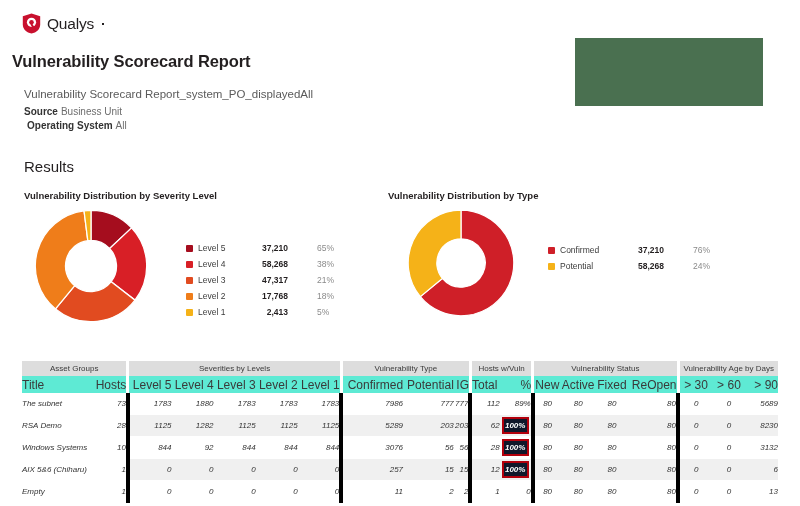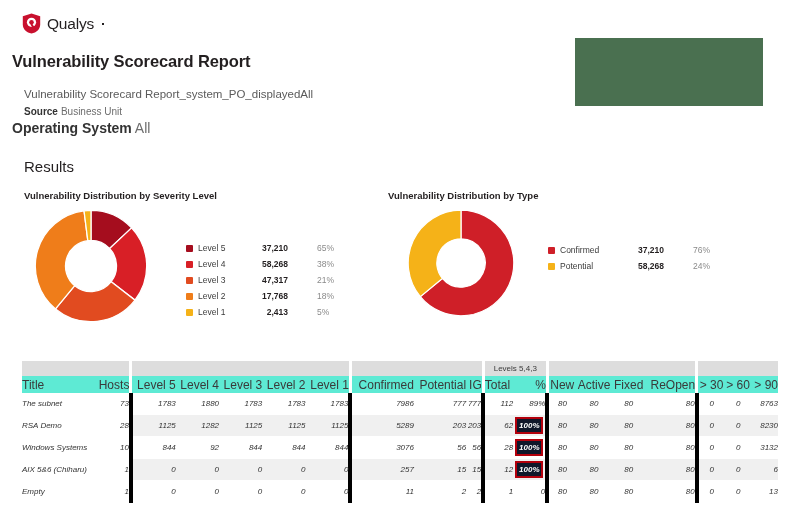--- a/index.html
+++ b/index.html
@@ -59,22 +59,22 @@
     font-weight: 400;
   }
   #meta-source {
     position: absolute;
     left: 24px; top: 106px;
     font-size: 10px;
     color: #5a5a5a;
   }
   #meta-os {
     position: absolute;
-    left: 12px; top: 120px;
-    font-size: 14px;
+    left: 27px; top: 120px;
+    font-size: 10px;
     color: #5a5a5a;
   }
   .meta-key { font-weight: bold; color: #333; }
   .meta-val { color: #6d6d6d; margin-left: 3px; }
 
   #green-panel {
     position: absolute;
     left: 575px; top: 38px;
     width: 188px; height: 68px;
     background: #4a7050;
@@ -293,26 +293,28 @@
       <span class="legend-swatch" style="background: rgb(245, 178, 24);"></span>
       <span class="legend-label">Potential</span>
       <span class="legend-value">58,268</span>
       <span class="legend-pct">24%</span>
     </div>
   </div>
 
 <table id="scorecard-table">
   <thead>
     <tr>
-      <th class="grp-head" colspan="2"></th>
-      <th class="grp-head" colspan="5"></th>
-      <th class="grp-head" colspan="3"></th>
-      <th class="grp-head" colspan="2">Levels 5,4,3</th>
-      <th class="grp-head" colspan="4"></th>
-      <th class="grp-head nogap" colspan="3"></th>
+      <th class="grp-head" colspan="2">Asset Groups</th>
+      <th class="grp-head" colspan="5">Severities by Levels</th>
+      <th class="grp-head" colspan="3">Vulnerability Type</th>
+      <th class="grp-head" colspan="2">
+        <div>Hosts w/Vuln</div>
+      </th>
+      <th class="grp-head" colspan="4">Vulnerability Status</th>
+      <th class="grp-head nogap" colspan="3">Vulnerability Age by Days</th>
     </tr>
     <tr>
       <th class="sub-head left">Title</th>
       <th class="sub-head right endgap">Hosts</th>
       <th class="sub-head right">Level 5</th>
       <th class="sub-head right">Level 4</th>
       <th class="sub-head right">Level 3</th>
       <th class="sub-head right">Level 2</th>
       <th class="sub-head right endgap">Level 1</th>
       <th class="sub-head right">Confirmed</th>
@@ -342,21 +344,21 @@
         <td class="num shade">777</td>
         <td class="num shade endgap">777</td>
         <td class="num shade">112</td>
         <td class="num shade endgap pct-cell">89%</td>
         <td class="num-c shade">80</td>
         <td class="num-c shade">80</td>
         <td class="num-c shade">80</td>
         <td class="num shade endgap">80</td>
         <td class="num-c shade">0</td>
         <td class="num-c shade">0</td>
-        <td class="num shade">8763</td>
+        <td class="num shade">5689</td>
       </tr>
       <tr class="alt">
         <td class="c-title">RSA Demo</td>
         <td class="num endgap">28</td>
         <td class="num shade">1125</td>
         <td class="num shade">1282</td>
         <td class="num shade">1125</td>
         <td class="num shade">1125</td>
         <td class="num shade endgap">1125</td>
         <td class="num shade">5289</td>

